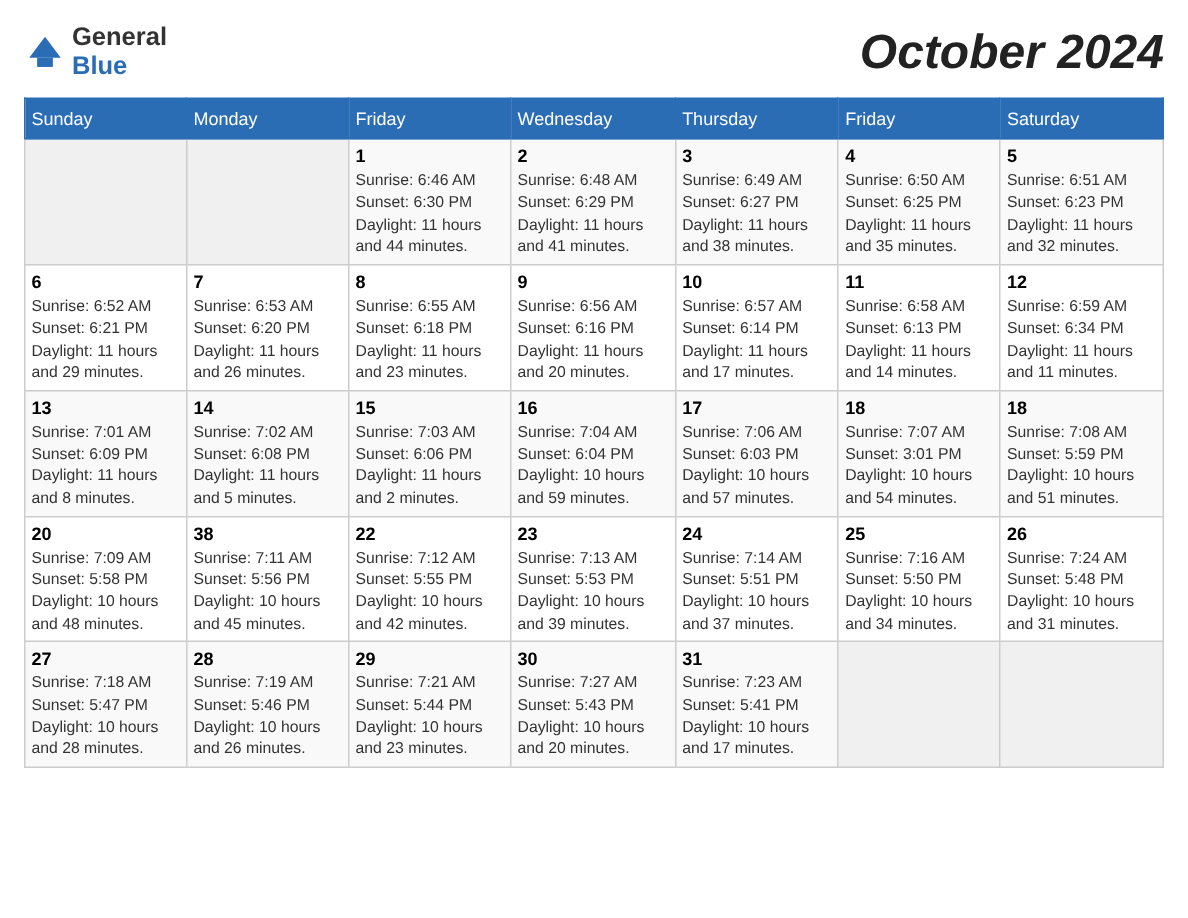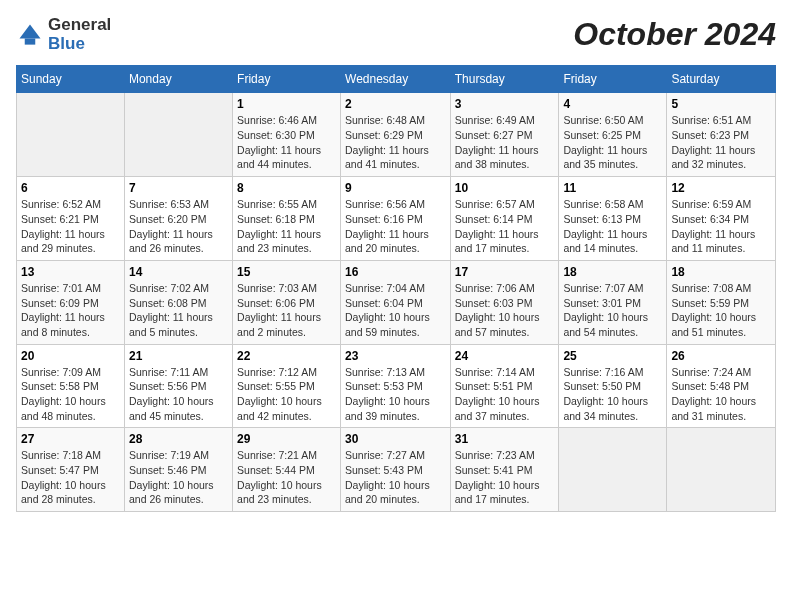--- a/index.html
+++ b/index.html
@@ -249,21 +249,21 @@
         </td>
       </tr>
       <tr>
         <td>
           <span class="day-num">20</span>
           <div class="day-detail">Sunrise: 7:09 AM
 Sunset: 5:58 PM
 Daylight: 10 hours and 48 minutes.</div>
         </td>
         <td>
-          <span class="day-num">21</span>
+          <span class="day-num">38</span>
           <div class="day-detail">Sunrise: 7:11 AM
 Sunset: 5:56 PM
 Daylight: 10 hours and 45 minutes.</div>
         </td>
         <td>
           <span class="day-num">22</span>
           <div class="day-detail">Sunrise: 7:12 AM
 Sunset: 5:55 PM
 Daylight: 10 hours and 42 minutes.</div>
         </td>

